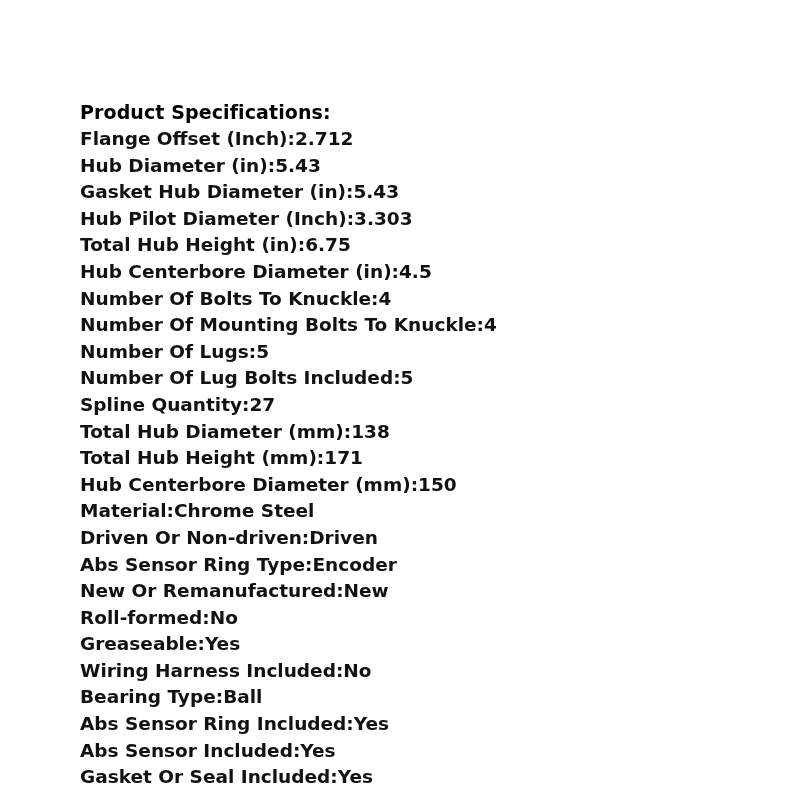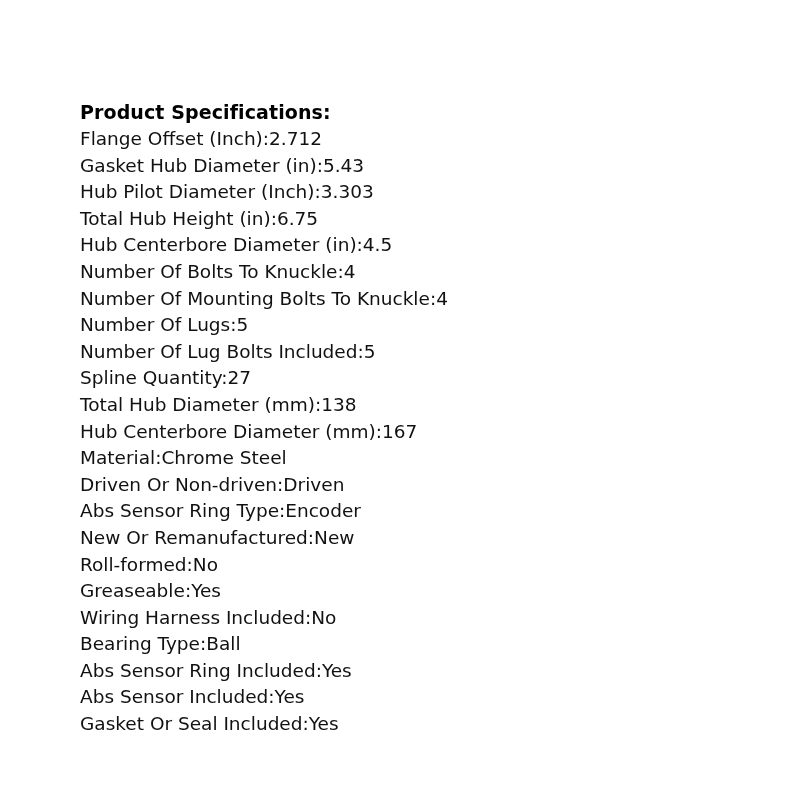--- a/index.html
+++ b/index.html
@@ -33,37 +33,41 @@
   .spec-list {
     list-style: none;
     margin: 0;
     padding: 0;
   }
   .spec-row {
     font-size: 18.5px;
     line-height: 26.6px;
     white-space: nowrap;
     color: #111111;
+    font-weight: bold;
   }
   .spec-label,
   .spec-sep,
   .spec-value {
     display: inline;
   }
 </style>
 </head>
 <body>
 
 <div class="page">
   <h1 class="spec-title">Product Specifications:</h1>
   <ul class="spec-list">
   <li class="spec-row">
     <span class="spec-label">Flange Offset (Inch)</span><span class="spec-sep">:</span><span class="spec-value">2.712</span>
   </li>
 
+  <li class="spec-row">
+    <span class="spec-label">Hub Diameter (in)</span><span class="spec-sep">:</span><span class="spec-value">5.43</span>
+  </li>
 
   <li class="spec-row">
     <span class="spec-label">Gasket Hub Diameter (in)</span><span class="spec-sep">:</span><span class="spec-value">5.43</span>
   </li>
 
   <li class="spec-row">
     <span class="spec-label">Hub Pilot Diameter (Inch)</span><span class="spec-sep">:</span><span class="spec-value">3.303</span>
   </li>
 
   <li class="spec-row">
@@ -92,23 +96,26 @@
   </li>
 
   <li class="spec-row">
     <span class="spec-label">Spline Quantity</span><span class="spec-sep">:</span><span class="spec-value">27</span>
   </li>
 
   <li class="spec-row">
     <span class="spec-label">Total Hub Diameter (mm)</span><span class="spec-sep">:</span><span class="spec-value">138</span>
   </li>
 
+  <li class="spec-row">
+    <span class="spec-label">Total Hub Height (mm)</span><span class="spec-sep">:</span><span class="spec-value">171</span>
+  </li>
 
   <li class="spec-row">
-    <span class="spec-label">Hub Centerbore Diameter (mm)</span><span class="spec-sep">:</span><span class="spec-value">167</span>
+    <span class="spec-label">Hub Centerbore Diameter (mm)</span><span class="spec-sep">:</span><span class="spec-value">150</span>
   </li>
 
   <li class="spec-row">
     <span class="spec-label">Material</span><span class="spec-sep">:</span><span class="spec-value">Chrome Steel</span>
   </li>
 
   <li class="spec-row">
     <span class="spec-label">Driven Or Non-driven</span><span class="spec-sep">:</span><span class="spec-value">Driven</span>
   </li>
 

